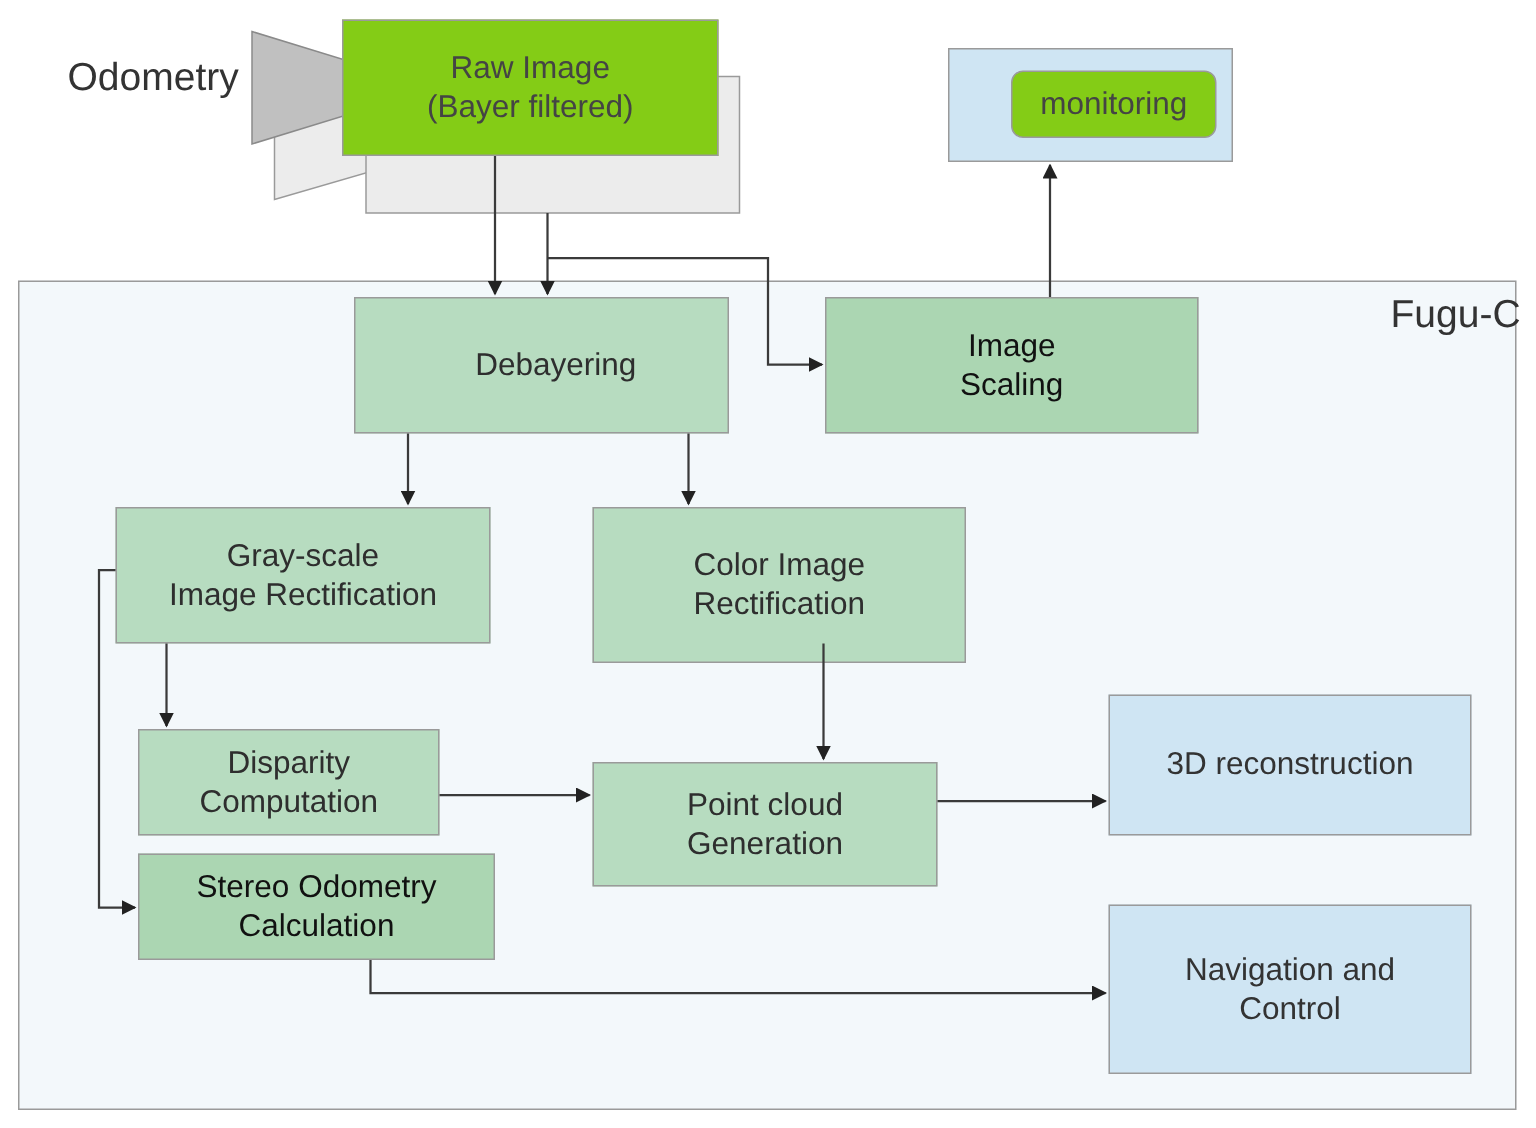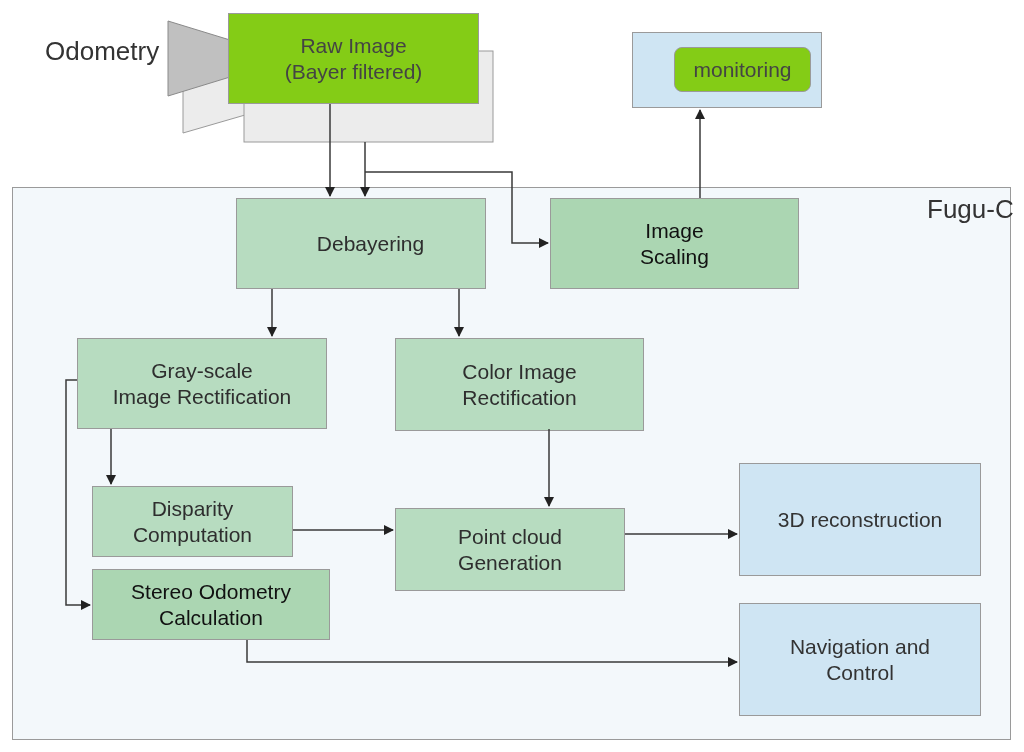--- a/index.html
+++ b/index.html
@@ -34,30 +34,30 @@
 <div class="abs box gray" style="left:658px;top:47px;width:137px;height:45px;border-radius:8px;font-size:21px;margin-left:16px;">monitoring</div>
 
 <div class="abs container" style="left:12px;top:187px;width:999px;height:553px;"></div>
 <div class="abs label" style="left:911px;top:194px;margin-left:16px;">Fugu-C</div>
 
 <div class="abs box green" style="left:236px;top:198px;width:250px;height:91px;padding-left:19px;">Debayering</div>
 <div class="abs box green-dark" style="left:550px;top:198px;width:249px;height:91px;color:#111;">Image
 Scaling</div>
 <div class="abs box green" style="left:77px;top:338px;width:250px;height:91px;">Gray-scale
 Image Rectification</div>
-<div class="abs box green" style="left:395px;top:338px;width:249px;height:93px;">Color Image
+<div class="abs box green" style="left:395px;top:338px;width:249px;height:104px;">Color Image
 Rectification</div>
 <div class="abs box green" style="left:92px;top:486px;width:201px;height:71px;">Disparity
 Computation</div>
 <div class="abs box green-dark" style="left:92px;top:569px;width:238px;height:71px;color:#111;">Stereo Odometry
 Calculation</div>
 <div class="abs box green" style="left:395px;top:508px;width:230px;height:83px;">Point cloud
 Generation</div>
 
-<div class="abs box blue" style="left:739px;top:463px;width:242px;height:113px;">3D reconstruction</div>
+<div class="abs box blue" style="left:739px;top:463px;width:242px;height:94px;">3D reconstruction</div>
 <div class="abs box blue" style="left:739px;top:603px;width:242px;height:113px;">Navigation and
 Control</div>
 
 <svg id="wires" width="1024" height="752">
   <defs>
     <marker id="ah" markerWidth="10" markerHeight="10" refX="9" refY="5" orient="auto" markerUnits="userSpaceOnUse">
       <path d="M0,0 L10,5 L0,10 z" fill="#222"></path>
     </marker>
   </defs>
   <g stroke="#3a3a3a" stroke-width="1.5" fill="none">

